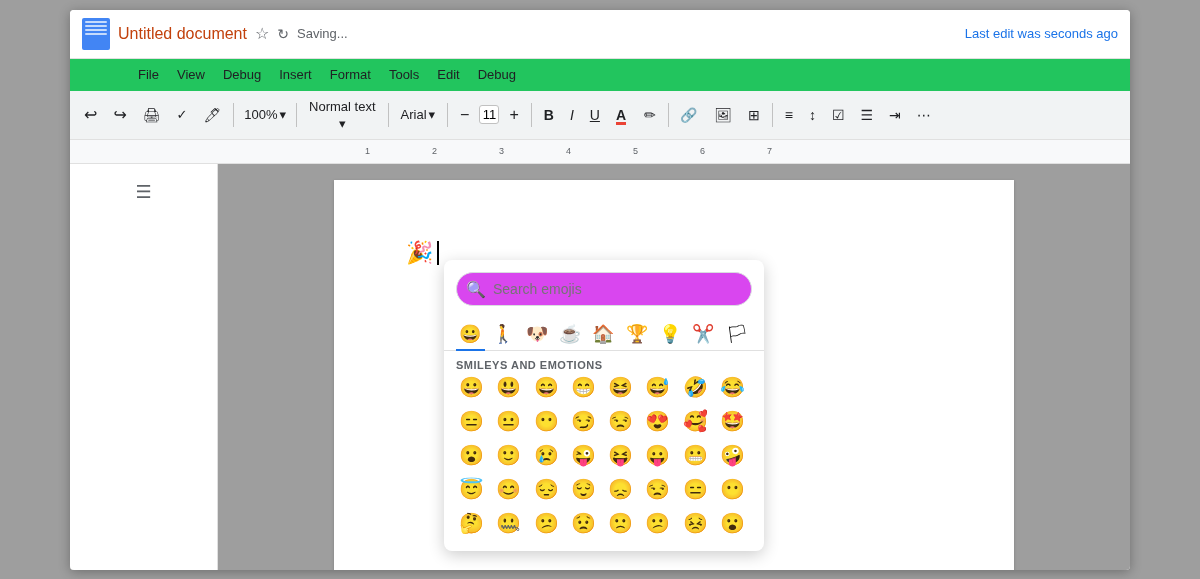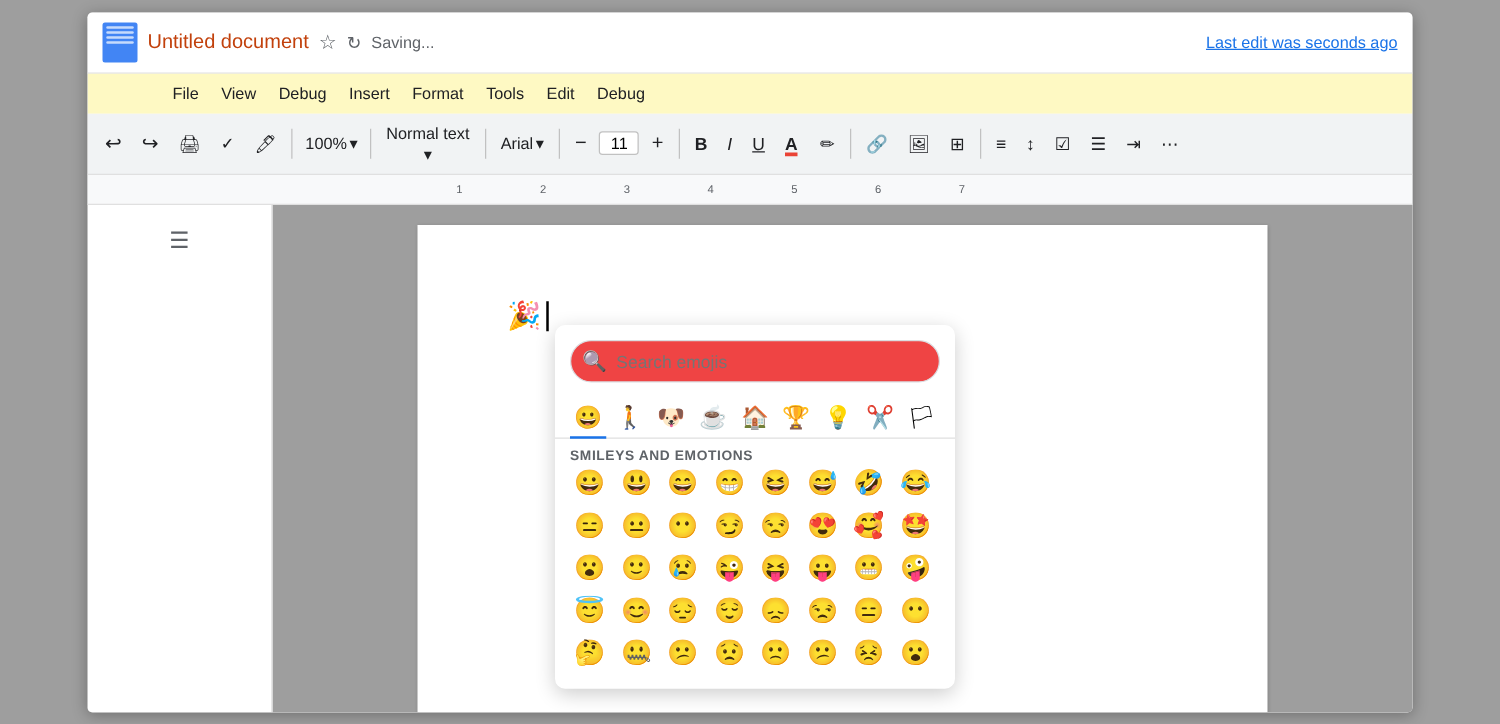--- a/index.html
+++ b/index.html
@@ -58,28 +58,28 @@
       box-shadow: 0 4px 0 rgba(255,255,255,0.7), 0 8px 0 rgba(255,255,255,0.7), 0 12px 0 rgba(255,255,255,0.7);
     }
     .title-text {
       font-size: 16px;
       color: #c2410c;
       font-family: 'Google Sans', Arial, sans-serif;
     }
     .star-icon { color: #5f6368; font-size: 16px; cursor: pointer; }
     .saving-icon { color: #5f6368; font-size: 13px; }
     .saving-text { font-size: 13px; color: #5f6368; }
-    .last-edit { font-size: 13px; color: #1a73e8; margin-left: auto; text-decoration: underline; cursor: pointer; }
+    .last-edit { font-size: 13px; color: #1a73e8; margin-left: auto; cursor: pointer; }
 
     
     .menu-bar {
       display: flex;
       align-items: center;
       padding: 2px 60px;
-      background: #fef9c3;
+      background: #22c55e;
       gap: 2px;
       min-height: 32px;
     }
     .menu-item {
       font-size: 13px;
       color: #202124;
       padding: 4px 8px;
       border-radius: 4px;
       cursor: pointer;
     }
@@ -121,21 +121,21 @@
       color: #202124;
       background: transparent;
       border: none;
       cursor: pointer;
       padding: 2px 4px;
     }
     .bold-btn { font-weight: bold; }
     .italic-btn { font-style: italic; }
     .underline-btn { text-decoration: underline; }
     .font-size-input {
-      width: 32px;
+      width: 20px;
       text-align: center;
       border: 1px solid #c1c1c1;
       border-radius: 3px;
       font-size: 13px;
       padding: 1px;
     }
     .color-a {
       position: relative;
       font-weight: bold;
     }
@@ -242,21 +242,21 @@
       padding: 12px 12px 8px 12px;
     }
     .emoji-search-input {
       width: 100%;
       padding: 8px 12px 8px 36px;
       border: 1px solid #dadce0;
       border-radius: 24px;
       font-size: 14px;
       outline: none;
       color: #202124;
-      background: #ef4444;
+      background: #d946ef;
     }
     .emoji-search-wrapper {
       position: relative;
     }
     .emoji-search-wrapper .search-icon-inner {
       position: absolute;
       left: 10px;
       top: 50%;
       transform: translateY(-50%);
       color: #5f6368;

